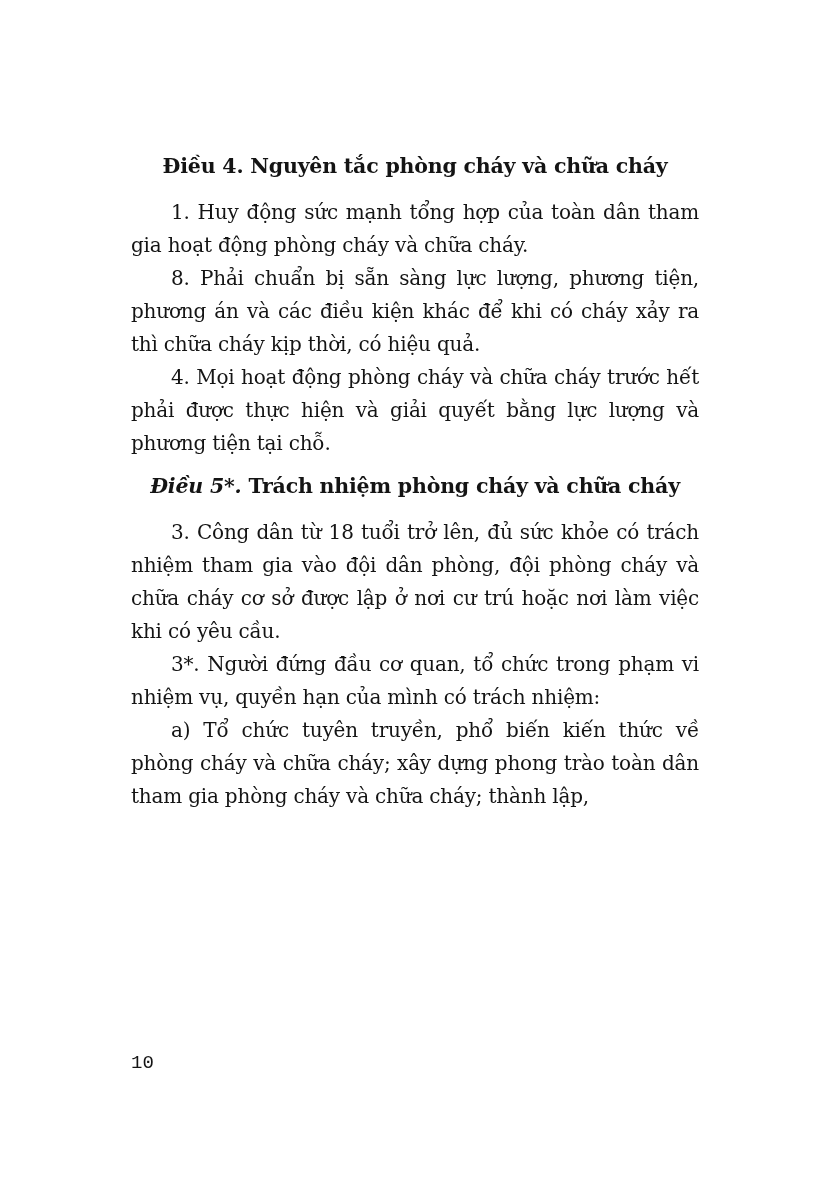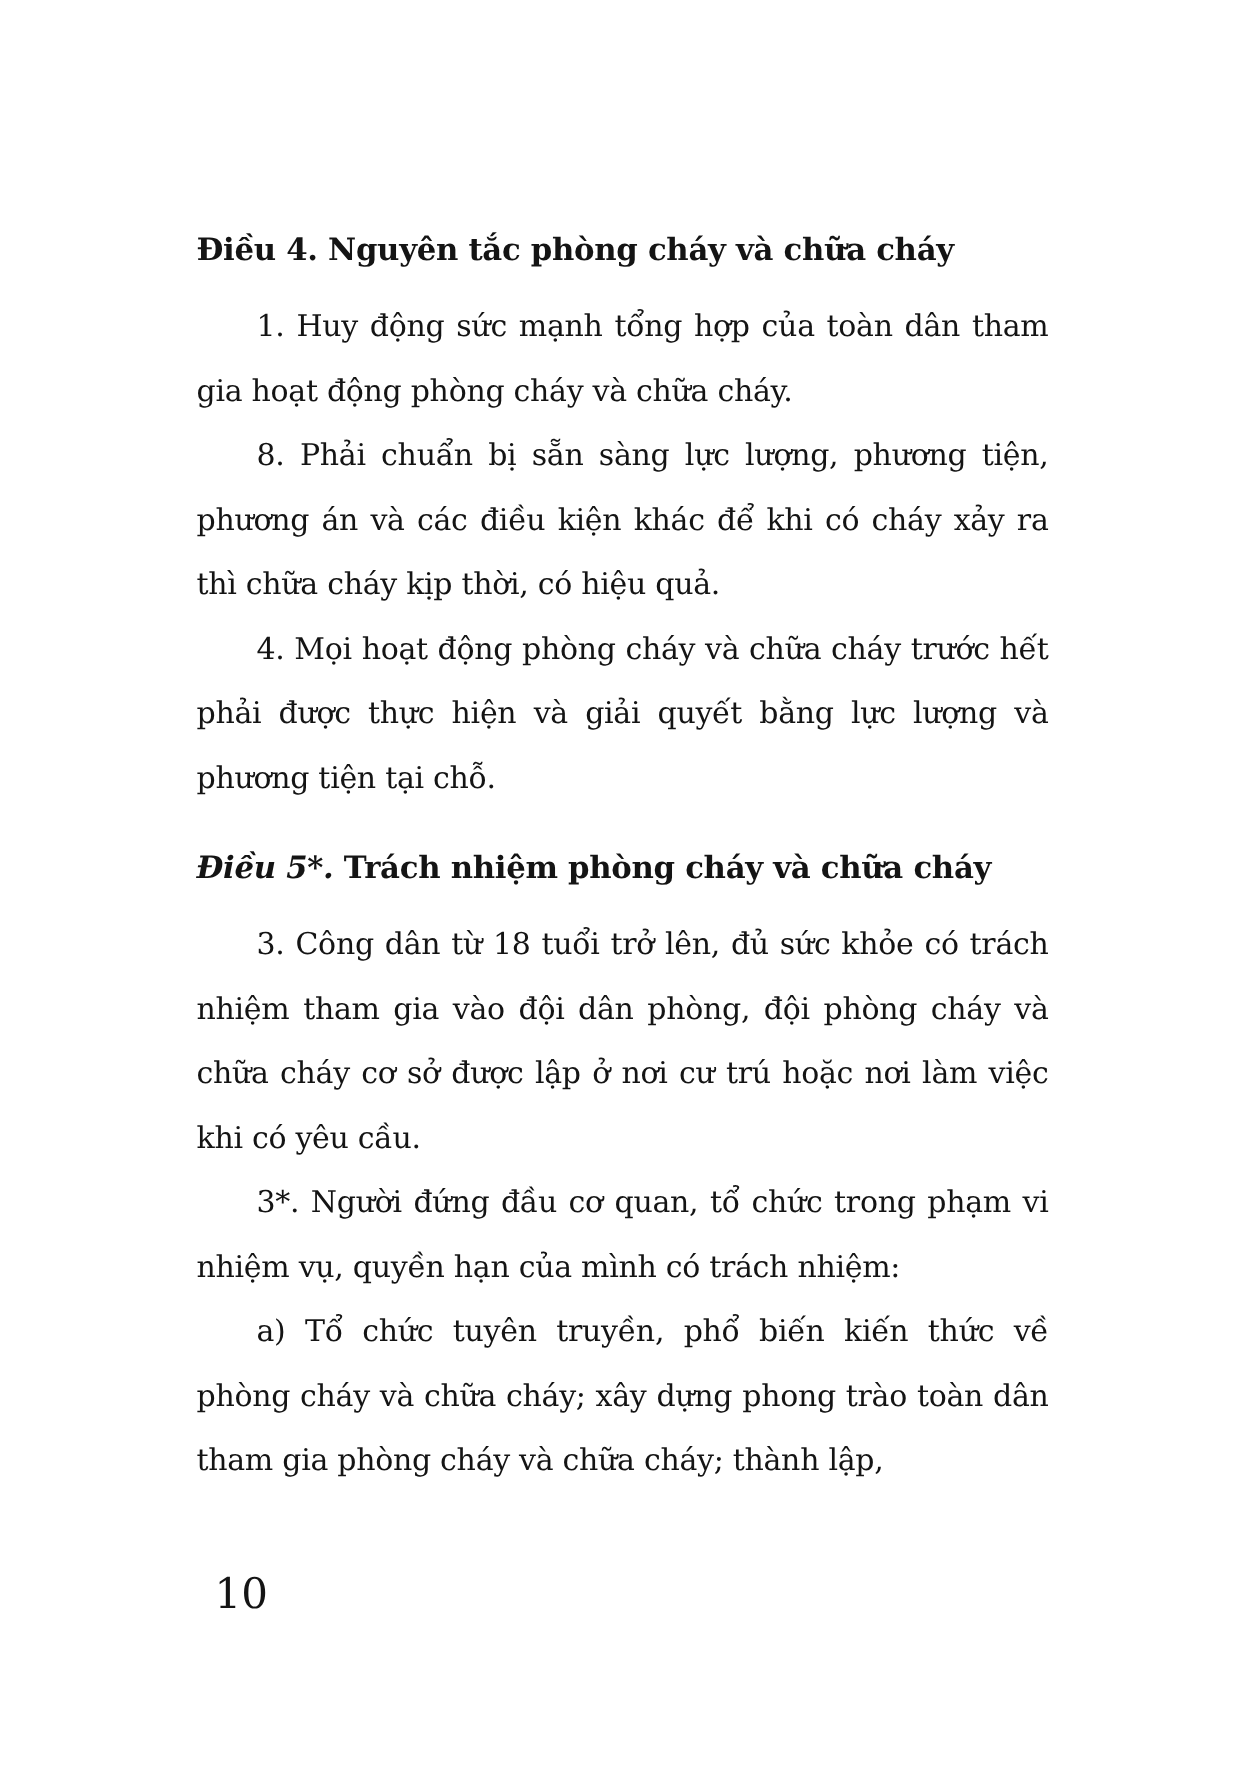--- a/index.html
+++ b/index.html
@@ -14,42 +14,43 @@
     }
     .page {
       position: absolute;
       left: 131px;
       top: 150px;
       width: 568px;
     }
     .heading {
       font-weight: bold;
       font-size: 20.5px;
-      text-align: left;
+      text-align: center;
       line-height: 32px;
       margin: 0 0 14px 0;
       letter-spacing: -0.2px;
     }
-    .heading2 { margin-top: 22px; }
+    .heading2 { margin-top: 10px; }
     .heading em { font-style: italic; }
     .para {
       font-size: 20px;
-      line-height: 43px;
+      line-height: 33px;
       text-align: justify;
       text-indent: 40px;
       margin: 0;
       letter-spacing: -0.2px;
     }
     .para.italic { }
     .page-number {
       position: absolute;
-      left: 143px;
+      left: 131px;
       top: 1049px;
-      font-size: 28px;
+      font-size: 19px;
       line-height: 28px;
+      font-family: Liberation Mono, monospace;
     }
   </style>
 </head>
 <body>
 
 <div class="page">
   <h2 class="heading">Điều 4. Nguyên tắc phòng cháy và chữa cháy</h2>
   <p class="para">1. Huy động sức mạnh tổng hợp của toàn dân tham gia hoạt động phòng cháy và chữa cháy.</p>
   <p class="para">8. Phải chuẩn bị sẵn sàng lực lượng, phương tiện, phương án và các điều kiện khác để khi có cháy xảy ra thì chữa cháy kịp thời, có hiệu quả.</p>
   <p class="para">4. Mọi hoạt động phòng cháy và chữa cháy trước hết phải được thực hiện và giải quyết bằng lực lượng và phương tiện tại chỗ.</p>

